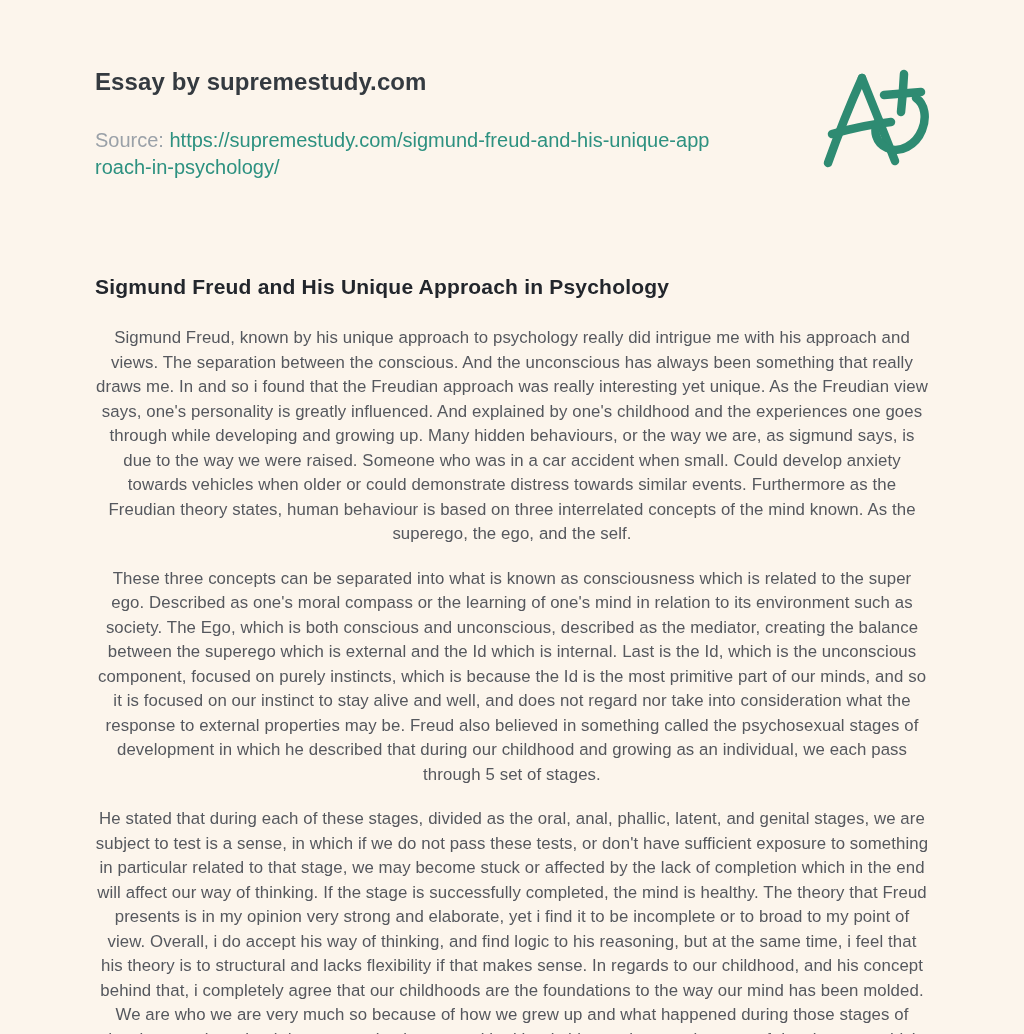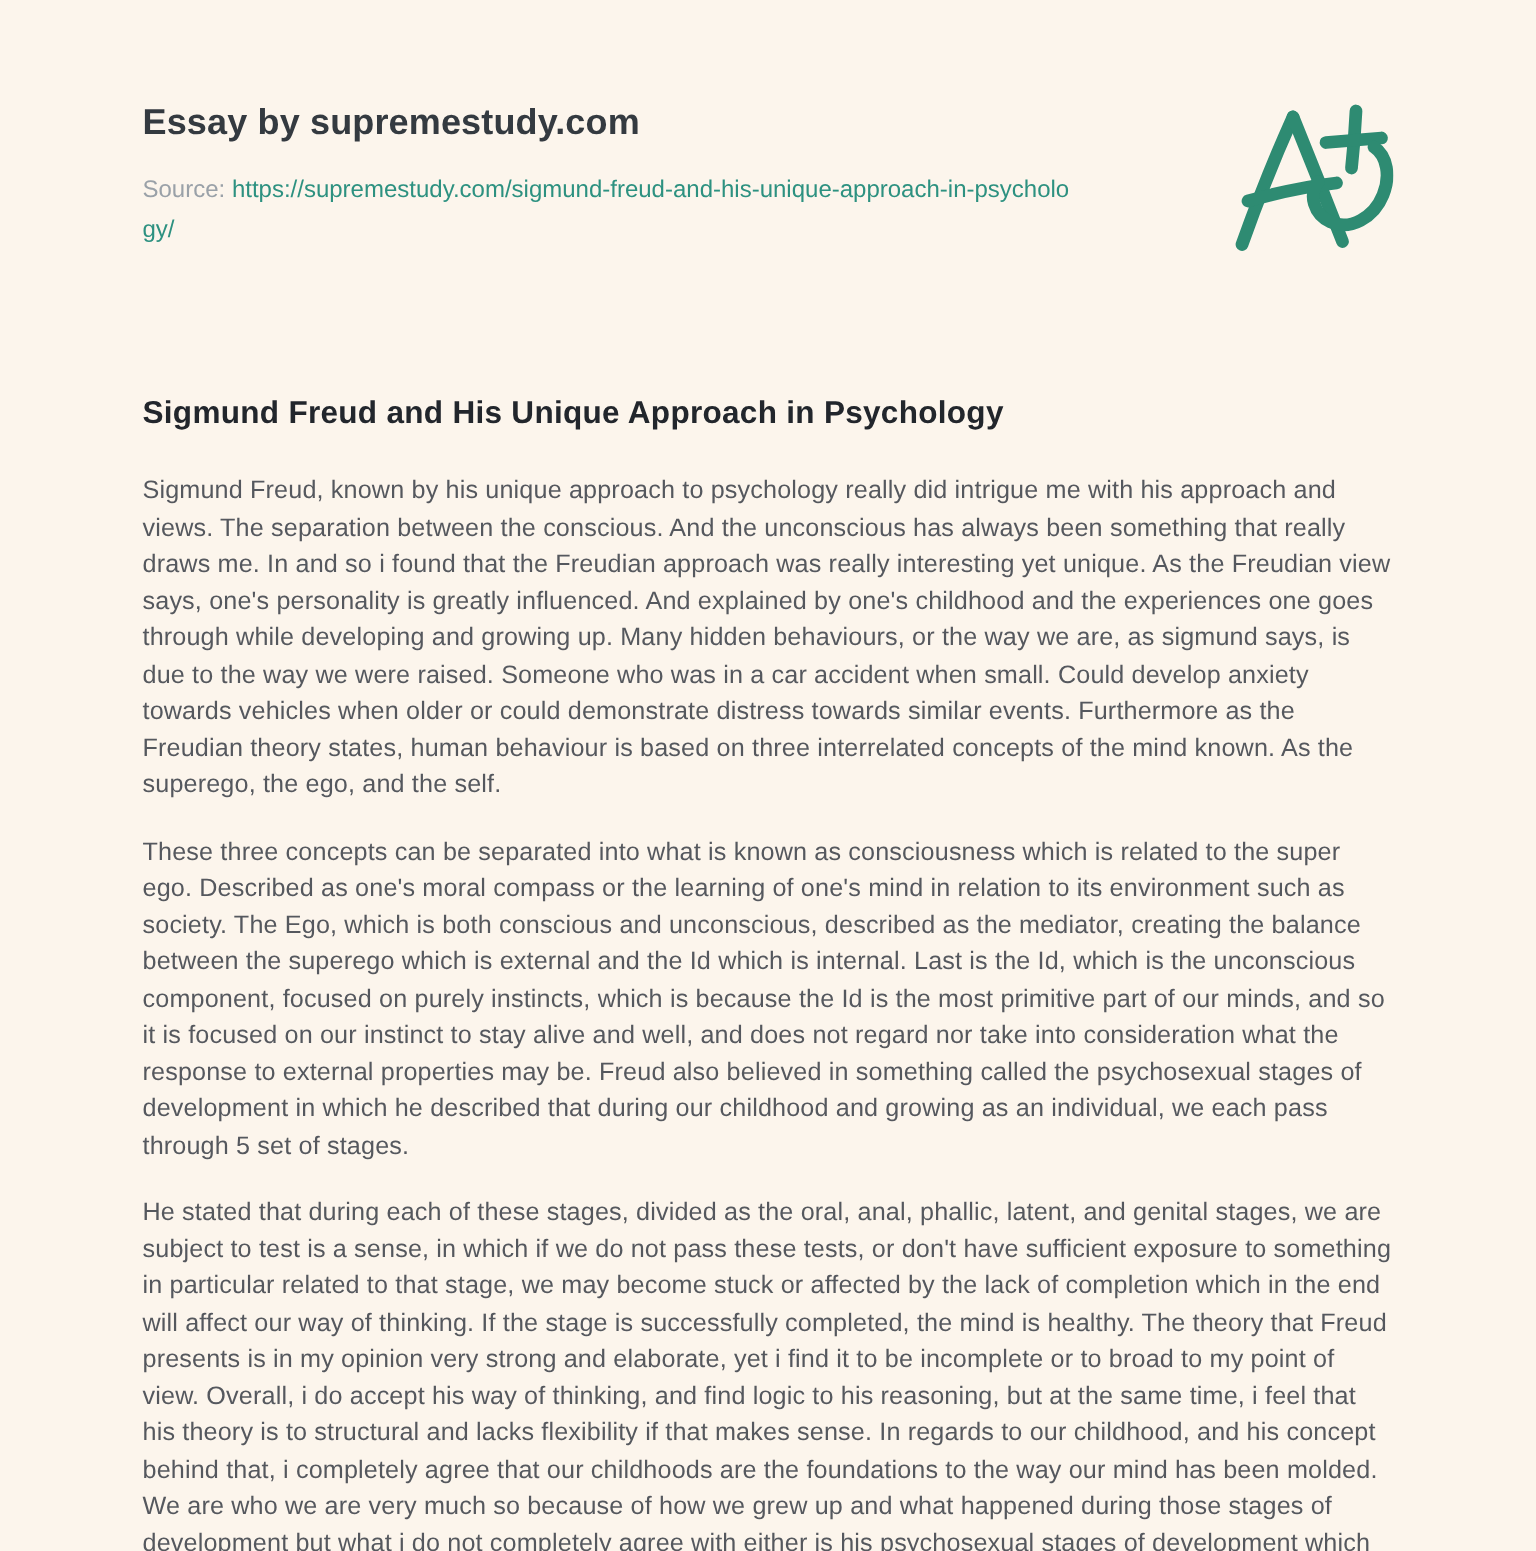--- a/index.html
+++ b/index.html
@@ -27,22 +27,22 @@
   .header-left { flex: 1 1 auto; }
   .site-heading {
     margin-top: 5px;
     font-size: 24px;
     line-height: 29px;
     font-weight: 700;
     color: #343a40;
     letter-spacing: 0.1px;
   }
   .source-line {
-    margin-top: 17px;
-    font-size: 16px;
+    margin-top: 31px;
+    font-size: 20px;
     line-height: 27px;
     color: #9aa1a8;
     max-width: 620px;
     word-break: break-all;
   }
   .source-link {
     color: #2d9180;
     text-decoration: none;
     cursor: pointer;
   }
@@ -60,20 +60,21 @@
     color: #22262c;
     letter-spacing: 0.2px;
   }
   .essay { margin-top: 2px; }
   .essay p {
     margin-top: 20px;
     font-size: 16.8px;
     line-height: 24.5px;
     color: #55585e;
     letter-spacing: 0.1px;
+    text-align: center;
   }
 </style>
 </head>
 <body>
 
 <div class="page">
 
   <div class="header-row">
     <div class="header-left">
       <div class="site-heading">Essay by supremestudy.com</div>

